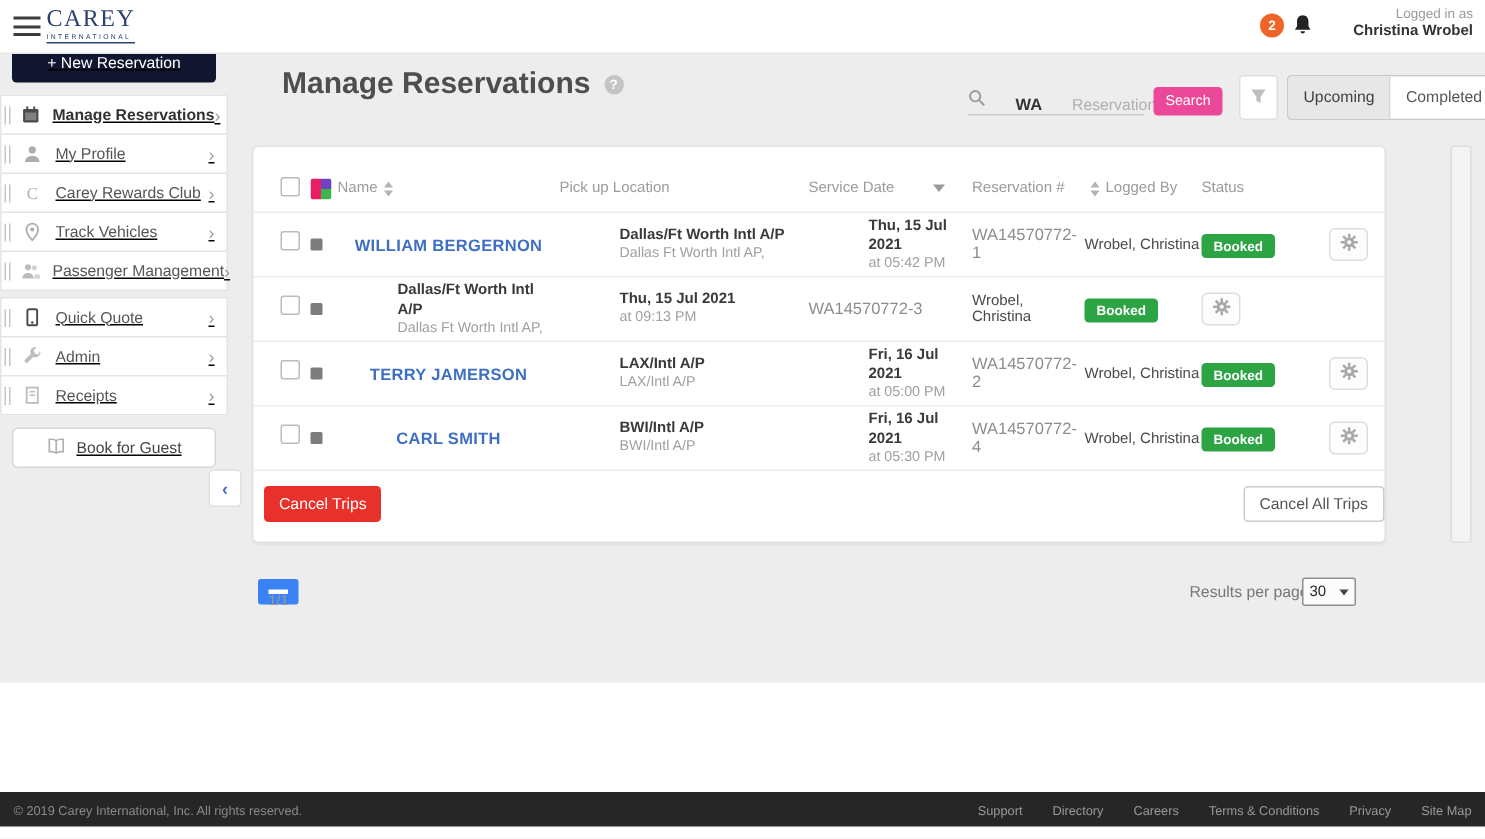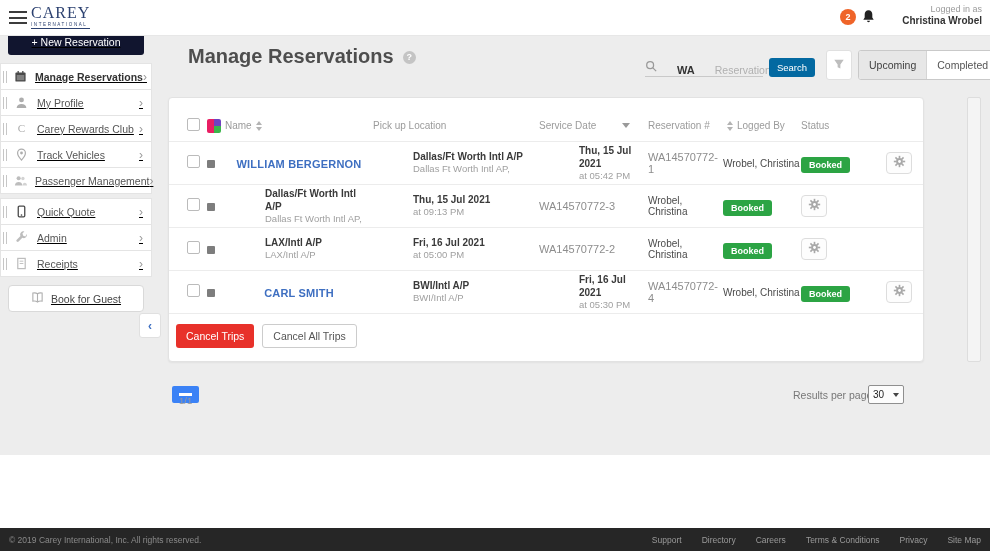--- a/index.html
+++ b/index.html
@@ -36,21 +36,21 @@
   .guest-btn { display: flex; align-items: center; justify-content: center; gap: 7px; margin: 8px 8px 0 8px; width: 136px; height: 27px; background: #fff; border: 1px solid #d9d9d9; border-radius: 4px; font-size: 10.5px; color: #444; font-family: inherit; cursor: pointer; }
   .collapse-btn { position: absolute; left: 139px; top: 313px; width: 22px; height: 25px; background: #fff; border: 1px solid #e0e0e0; border-radius: 3px; color: #3e6fc1; font-weight: bold; font-size: 12px; cursor: pointer; font-family: inherit; }
 
   
   .page-title { position: absolute; left: 188px; top: 45px; font-size: 20px; color: #4e4e4e; z-index: 4; }
   .help-icon { display: inline-block; width: 13px; height: 13px; margin-left: 9px; border-radius: 50%; background: #c4c4c4; color: #fff; font-size: 9px; line-height: 13px; text-align: center; vertical-align: 3px; }
   .search-wrap { position: absolute; left: 645px; top: 56px; width: 118px; height: 21px; border-bottom: 1px solid #c9c9c9; display: flex; align-items: flex-end; gap: 20px; z-index: 4; }
   .search-prefix { font-size: 11px; font-weight: bold; color: #333; }
   .search-input { border: none; outline: none; background: transparent; font-size: 10.5px; color: #333; width: 70px; font-family: inherit; }
   .search-input::placeholder { color: #b0b0b0; }
-  .search-btn { position: absolute; left: 769px; top: 58px; width: 46px; height: 19px; background: #0369a1; color: #fff; border: none; border-radius: 3px; font-size: 9.5px; font-family: inherit; cursor: pointer; z-index: 4; }
+  .search-btn { position: absolute; left: 769px; top: 58px; width: 46px; height: 19px; background: #ec4899; color: #fff; border: none; border-radius: 3px; font-size: 9.5px; font-family: inherit; cursor: pointer; z-index: 4; }
   .filter-btn { position: absolute; left: 826px; top: 50px; width: 26px; height: 30px; background: #fff; border: 1px solid #e0e0e0; border-radius: 3px; display: flex; align-items: center; justify-content: center; cursor: pointer; z-index: 4; }
   .toggle { position: absolute; left: 858px; top: 50px; height: 30px; display: flex; border: 1px solid #c9c9c9; border-radius: 3px; overflow: hidden; background: #fff; z-index: 4; }
   .toggle button { border: none; background: #fff; font-size: 10.5px; color: #555; padding: 0 10px; font-family: inherit; cursor: pointer; }
   .toggle button.active { background: #e7e7e7; color: #3f3f3f; border-right: 1px solid #d5d5d5; }
 
   
   .card { position: absolute; left: 168px; top: 97px; width: 756px; height: 265px; background: #fff; border: 1px solid #e2e2e2; border-radius: 4px; box-shadow: 0 1px 2px rgba(0,0,0,0.05); z-index: 4; padding-top: 12px; }
   .scroll-strip { position: absolute; left: 967px; top: 97px; width: 14px; height: 265px; background: #f4f4f4; border: 1px solid #ddd; border-radius: 2px; z-index: 4; }
   .t-head, .t-row { display: grid; grid-template-columns: 20px 18px 148px 166px 109px 75px 78px 85px auto; align-items: center; padding-left: 18px; }
   .t-head { height: 32px; border-bottom: 1px solid #ececec; color: #9b9b9b; font-size: 10px; }
@@ -68,21 +68,21 @@
   .row-square { display: inline-block; width: 8px; height: 8px; background: #7d7d7d; border-radius: 1px; }
   .c-name { text-align: center; }
   .name-link { color: #3e6fc1; font-size: 11px; font-weight: bold; text-decoration: none; cursor: pointer; letter-spacing: 0.2px; }
   .c-stack { display: flex; flex-direction: column; justify-content: center; line-height: 1.3; margin-left: 40px; }
   .c-stack .b { font-size: 10px; font-weight: bold; color: #3a3a3a; }
   .c-stack .sub { font-size: 9.5px; color: #a0a0a0; }
   .c-res { font-size: 11px; color: #8d8d8d; }
   .c-booked { font-size: 10px; color: #4a4a4a; }
   .badge { display: inline-block; background: #2ca444; color: #fff; font-size: 9px; font-weight: bold; padding: 3px 8px; border-radius: 3px; }
   .gear-btn { width: 26px; height: 22px; background: #fdfdfd; border: 1px solid #ddd; border-radius: 4px; display: inline-flex; align-items: center; justify-content: center; cursor: pointer; }
-  .actions-row { display: flex; gap: 8px; padding: 10px 0 0 7px; }
+  .actions-row { display: flex; gap: 8px; padding: 10px 0 0 7px; justify-content: space-between; }
   .cancel-trips-btn { height: 24px; padding: 0 10px; background: #e8312a; color: #fff; border: none; border-radius: 3px; font-size: 10.5px; font-family: inherit; cursor: pointer; }
   .cancel-all-btn { height: 24px; padding: 0 10px; background: #fff; color: #555; border: 1px solid #ccc; border-radius: 3px; font-size: 10.5px; font-family: inherit; cursor: pointer; }
 
   
   .page-indicator { position: absolute; left: 172px; top: 386px; width: 27px; height: 17px; border: 7px solid #3b82f6; border-radius: 2px; background: #fff; color: #999; font-size: 9.5px; line-height: 16px; text-align: right; z-index: 4; }
   .rpp-label { position: absolute; left: 793px; top: 389px; font-size: 10.5px; color: #777; z-index: 4; }
   .select-box { position: absolute; left: 868px; top: 385px; width: 36px; height: 19px; border: 1px solid #8f8f8f; border-radius: 2px; background: #fcfcfc; font-size: 10px; color: #222; display: flex; align-items: center; justify-content: space-between; padding: 0 4px; cursor: pointer; z-index: 4; }
   .select-box::after { content: ""; width: 0; height: 0; border-left: 3.5px solid transparent; border-right: 3.5px solid transparent; border-top: 4.5px solid #444; }
 
   
@@ -349,20 +349,21 @@
                     <line x1="5.2" y1="10.8" x2="3" y2="13"></line>
                   </g>
                   <circle cx="8" cy="8" r="4.2" fill="#a8a8a8"></circle>
                   <circle cx="8" cy="8" r="1.7" fill="#fff"></circle>
                 </svg></span>
             </button></span>
         </div>
         <div class="t-row">
           <span class="cell"><span class="checkbox"></span></span>
           <span class="cell"><span class="row-square"></span></span>
+          <span class="cell c-name"><a class="name-link">TERRY JAMERSON</a></span>
           <span class="cell c-stack">
             <span class="b">LAX/Intl A/P</span>
             <span class="sub">LAX/Intl A/P</span>
           </span>
           <span class="cell c-stack">
             <span class="b">Fri, 16 Jul 2021</span>
             <span class="sub">at 05:00 PM</span>
           </span>
           <span class="cell c-res">WA14570772-2</span>
           <span class="cell c-booked">Wrobel, Christina</span>

